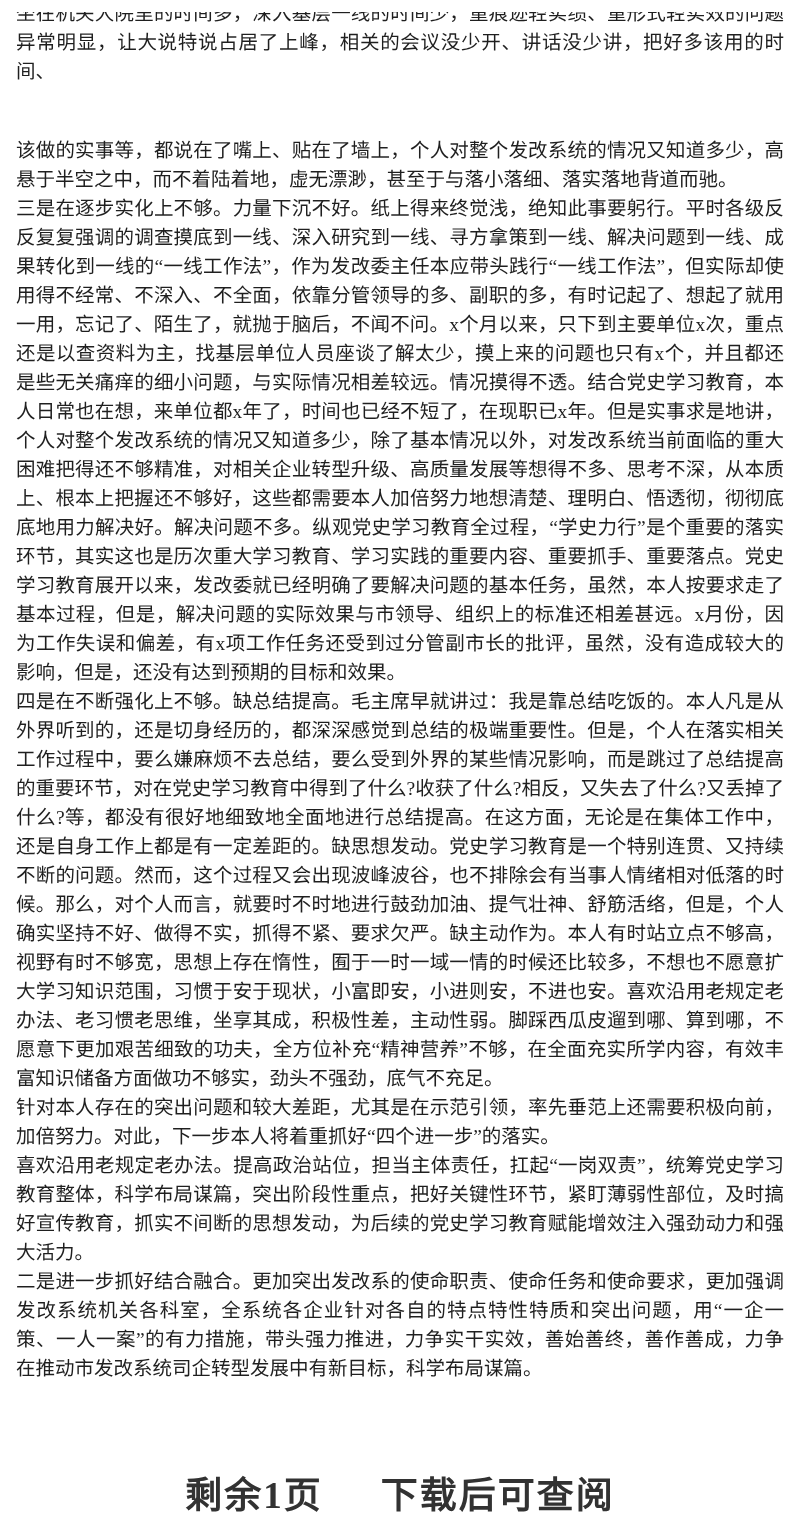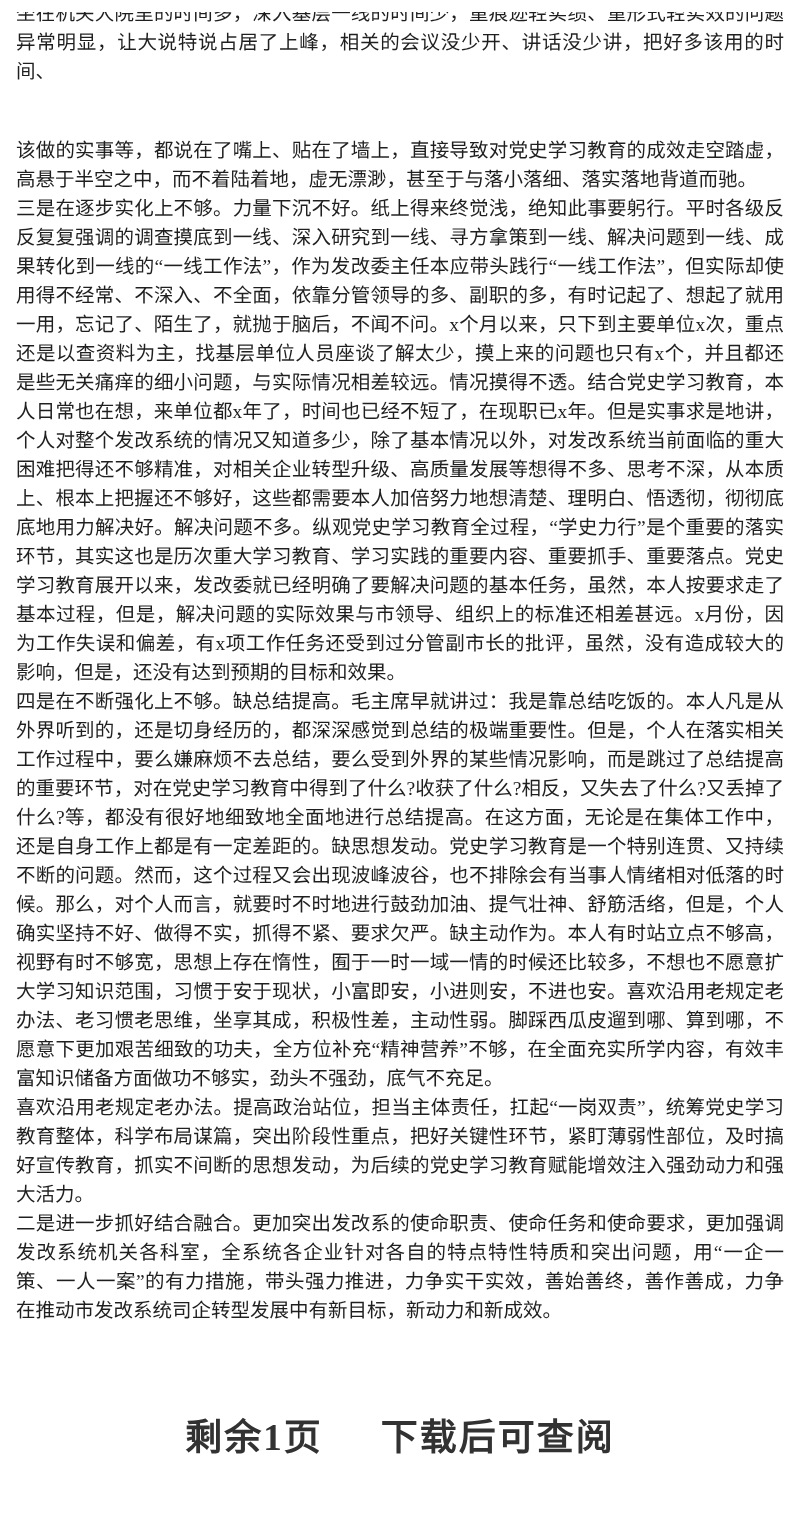--- a/index.html
+++ b/index.html
@@ -54,24 +54,25 @@
   .footer span {
     white-space: nowrap;
   }
 </style>
 </head>
 <body>
 
 <div class="page">
   <div class="content">
     <p class="para para-first para-gap-after">坐在机关大院里的时间多，深入基层一线的时间少，重痕迹轻实绩、重形式轻实效的问题异常明显，让大说特说占居了上峰，相关的会议没少开、讲话没少讲，把好多该用的时间、</p>
-    <p class="para">该做的实事等，都说在了嘴上、贴在了墙上，直接导致对党史学习教育的成效走空踏虚，高悬于半空之中，而不着陆着地，虚无漂渺，甚至于与落小落细、落实落地背道而驰。</p>
+    <p class="para">该做的实事等，都说在了嘴上、贴在了墙上，个人对整个发改系统的情况又知道多少，高悬于半空之中，而不着陆着地，虚无漂渺，甚至于与落小落细、落实落地背道而驰。</p>
     <p class="para">三是在逐步实化上不够。力量下沉不好。纸上得来终觉浅，绝知此事要躬行。平时各级反反复复强调的调查摸底到一线、深入研究到一线、寻方拿策到一线、解决问题到一线、成果转化到一线的“一线工作法”，作为发改委主任本应带头践行“一线工作法”，但实际却使用得不经常、不深入、不全面，依靠分管领导的多、副职的多，有时记起了、想起了就用一用，忘记了、陌生了，就抛于脑后，不闻不问。x个月以来，只下到主要单位x次，重点还是以查资料为主，找基层单位人员座谈了解太少，摸上来的问题也只有x个，并且都还是些无关痛痒的细小问题，与实际情况相差较远。情况摸得不透。结合党史学习教育，本人日常也在想，来单位都x年了，时间也已经不短了，在现职已x年。但是实事求是地讲，个人对整个发改系统的情况又知道多少，除了基本情况以外，对发改系统当前面临的重大困难把得还不够精准，对相关企业转型升级、高质量发展等想得不多、思考不深，从本质上、根本上把握还不够好，这些都需要本人加倍努力地想清楚、理明白、悟透彻，彻彻底底地用力解决好。解决问题不多。纵观党史学习教育全过程，“学史力行”是个重要的落实环节，其实这也是历次重大学习教育、学习实践的重要内容、重要抓手、重要落点。党史学习教育展开以来，发改委就已经明确了要解决问题的基本任务，虽然，本人按要求走了基本过程，但是，解决问题的实际效果与市领导、组织上的标准还相差甚远。x月份，因为工作失误和偏差，有x项工作任务还受到过分管副市长的批评，虽然，没有造成较大的影响，但是，还没有达到预期的目标和效果。</p>
     <p class="para">四是在不断强化上不够。缺总结提高。毛主席早就讲过：我是靠总结吃饭的。本人凡是从外界听到的，还是切身经历的，都深深感觉到总结的极端重要性。但是，个人在落实相关工作过程中，要么嫌麻烦不去总结，要么受到外界的某些情况影响，而是跳过了总结提高的重要环节，对在党史学习教育中得到了什么?收获了什么?相反，又失去了什么?又丢掉了什么?等，都没有很好地细致地全面地进行总结提高。在这方面，无论是在集体工作中，还是自身工作上都是有一定差距的。缺思想发动。党史学习教育是一个特别连贯、又持续不断的问题。然而，这个过程又会出现波峰波谷，也不排除会有当事人情绪相对低落的时候。那么，对个人而言，就要时不时地进行鼓劲加油、提气壮神、舒筋活络，但是，个人确实坚持不好、做得不实，抓得不紧、要求欠严。缺主动作为。本人有时站立点不够高，视野有时不够宽，思想上存在惰性，囿于一时一域一情的时候还比较多，不想也不愿意扩大学习知识范围，习惯于安于现状，小富即安，小进则安，不进也安。喜欢沿用老规定老办法、老习惯老思维，坐享其成，积极性差，主动性弱。脚踩西瓜皮遛到哪、算到哪，不愿意下更加艰苦细致的功夫，全方位补充“精神营养”不够，在全面充实所学内容，有效丰富知识储备方面做功不够实，劲头不强劲，底气不充足。</p>
+    <p class="para">针对本人存在的突出问题和较大差距，尤其是在示范引领，率先垂范上还需要积极向前，加倍努力。对此，下一步本人将着重抓好“四个进一步”的落实。</p>
     <p class="para">喜欢沿用老规定老办法。提高政治站位，担当主体责任，扛起“一岗双责”，统筹党史学习教育整体，科学布局谋篇，突出阶段性重点，把好关键性环节，紧盯薄弱性部位，及时搞好宣传教育，抓实不间断的思想发动，为后续的党史学习教育赋能增效注入强劲动力和强大活力。</p>
-    <p class="para">二是进一步抓好结合融合。更加突出发改系的使命职责、使命任务和使命要求，更加强调发改系统机关各科室，全系统各企业针对各自的特点特性特质和突出问题，用“一企一策、一人一案”的有力措施，带头强力推进，力争实干实效，善始善终，善作善成，力争在推动市发改系统司企转型发展中有新目标，新动力和新成效。</p>
+    <p class="para">二是进一步抓好结合融合。更加突出发改系的使命职责、使命任务和使命要求，更加强调发改系统机关各科室，全系统各企业针对各自的特点特性特质和突出问题，用“一企一策、一人一案”的有力措施，带头强力推进，力争实干实效，善始善终，善作善成，力争在推动市发改系统司企转型发展中有新目标，科学布局谋篇。</p>
   </div>
 
   <div class="footer">
     <span>剩余1页</span>
     <span>下载后可查阅</span>
   </div>
 </div>
 
 </body></html>

